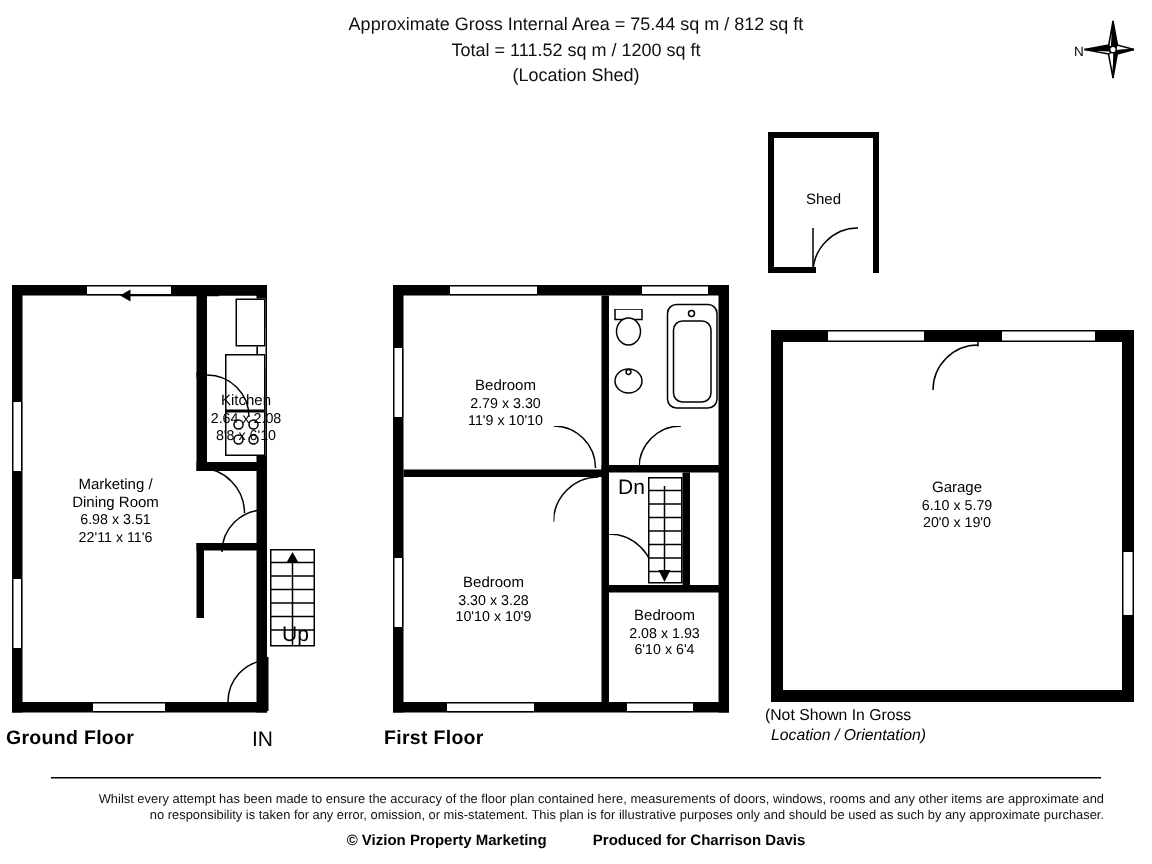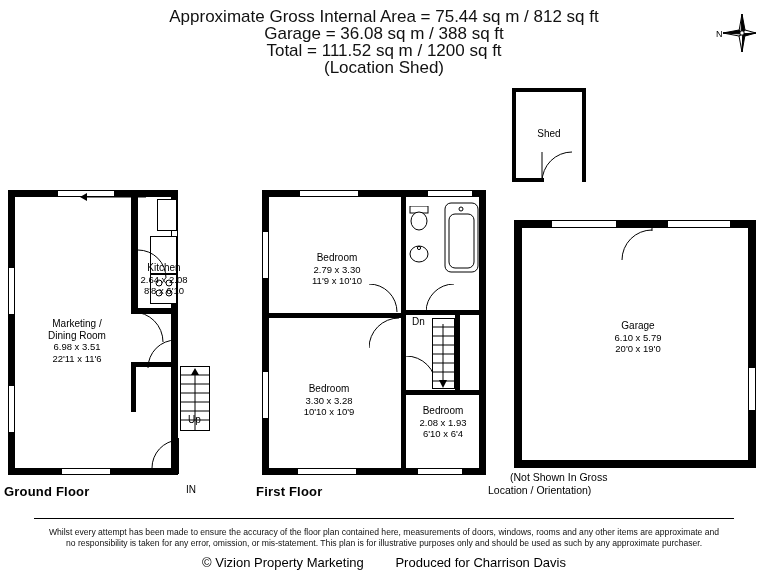--- a/index.html
+++ b/index.html
@@ -22,21 +22,21 @@
   }
   
   .header {
     position: absolute;
     top: 8px;
     left: 0;
     width: 768px;
     text-align: center;
   }
   .header div {
-    font-size: 17px;
+    font-size: 12px;
     line-height: 17px;
     color: #111;
   }
   
   .compass {
     position: absolute;
     top: 10px;
     left: 712px;
     width: 46px;
     height: 46px;
@@ -83,58 +83,58 @@
   }
   .window-v {
     position: absolute;
     background: #ffffff;
     border-left: 1px solid #000;
     border-right: 1px solid #000;
     box-sizing: border-box;
   }
   .arrow-lbl {
     position: absolute;
-    font-size: 10px;
+    font-size: 14px;
   }
   
   .footer {
     position: absolute;
     left: 0;
     top: 518px;
     width: 768px;
     text-align: center;
   }
   .footer .rule {
     width: 700px;
     height: 1px;
     background: #000;
     margin: 0 auto 8px auto;
   }
   .footer .disclaimer {
     font-size: 8.6px;
     line-height: 11px;
     color: #111;
     padding: 0 32px;
+    text-align: right;
   }
   .footer .credits {
     margin-top: 6px;
-    font-size: 13px;
-    font-weight: normal;
+    font-size: 10px;
+    font-weight: bold;
   }
   .footer .credits span { margin: 0 14px; }
   svg { display: block; }
 </style>
 </head>
 <body>
 
 <div class="page">
 
   <div class="header">
     <div>Approximate Gross Internal Area = 75.44 sq m / 812 sq ft</div>
-    <div>Garage = 36.08 sq m / 388 sq ft</div>
     <div>Total = 111.52 sq m / 1200 sq ft</div>
     <div>(Location Shed)</div>
   </div>
 
   <div class="compass">
     <svg width="46" height="46" viewBox="0 0 46 46">
       <g stroke="#000" stroke-width="1" fill="none">
         <polygon points="30,4 33,20 29,23" fill="#000"></polygon>
         <polygon points="30,4 27,21 29,23" fill="#fff"></polygon>
         <polygon points="30,42 27,26 31,23" fill="#fff"></polygon>
@@ -216,21 +216,21 @@
       <div>2.64 x 2.08</div>
       <div>8'8 x 6'10</div>
     </div>
     <div class="room" style="left:22px; top:318px; width:110px;">
       <div class="nm">Marketing /</div>
       <div class="nm">Dining Room</div>
       <div>6.98 x 3.51</div>
       <div>22'11 x 11'6</div>
     </div>
     <div class="arrow-lbl" style="left:188px; top:414px;">Up</div>
-    <div class="arrow-lbl" style="left:170px; top:484px;padding-left:16px;">IN</div>
+    <div class="arrow-lbl" style="left:152px; top:484px;padding-left:16px;">IN</div>
     <div class="floor-label" style="left:4px; top:484px;">Ground Floor</div>
   </div>
 
   <div>
 
     <div class="wall" style="left:262px; top:190px; width:224px; height:7px;"></div>
     <div class="wall" style="left:262px; top:190px; width:7px;   height:285px;"></div>
     <div class="wall" style="left:262px; top:468px; width:224px; height:7px;"></div>
     <div class="wall" style="left:479px; top:190px; width:7px;   height:285px;"></div>
 
@@ -336,21 +336,21 @@
       <line x1="32" y1="0" x2="32" y2="3" stroke="#000"></line>
     </svg>
 
     <div class="room" style="left:592px; top:320px; width:92px;">
       <div class="nm">Garage</div>
       <div>6.10 x 5.79</div>
       <div>20'0 x 19'0</div>
     </div>
 
     <div class="note-text" style="left:510px; top:471px;">(Not Shown In Gross</div>
-    <div class="note-text" style="left:488px; top:484px;">Location / Orientation)</div>
+    <div class="note-text" style="left:514px; top:484px;font-style:italic;">Location / Orientation)</div>
   </div>
 
   <div class="footer">
     <div class="rule"></div>
     <div class="disclaimer">Whilst every attempt has been made to ensure the accuracy of the floor plan contained here, measurements of doors, windows, rooms and any other items are approximate and</div>
     <div class="disclaimer">no responsibility is taken for any error, omission, or mis-statement. This plan is for illustrative purposes only and should be used as such by any approximate purchaser.</div>
     <div class="credits">
       <span>© Vizion Property Marketing</span>
       <span>Produced for Charrison Davis</span>
     </div>

